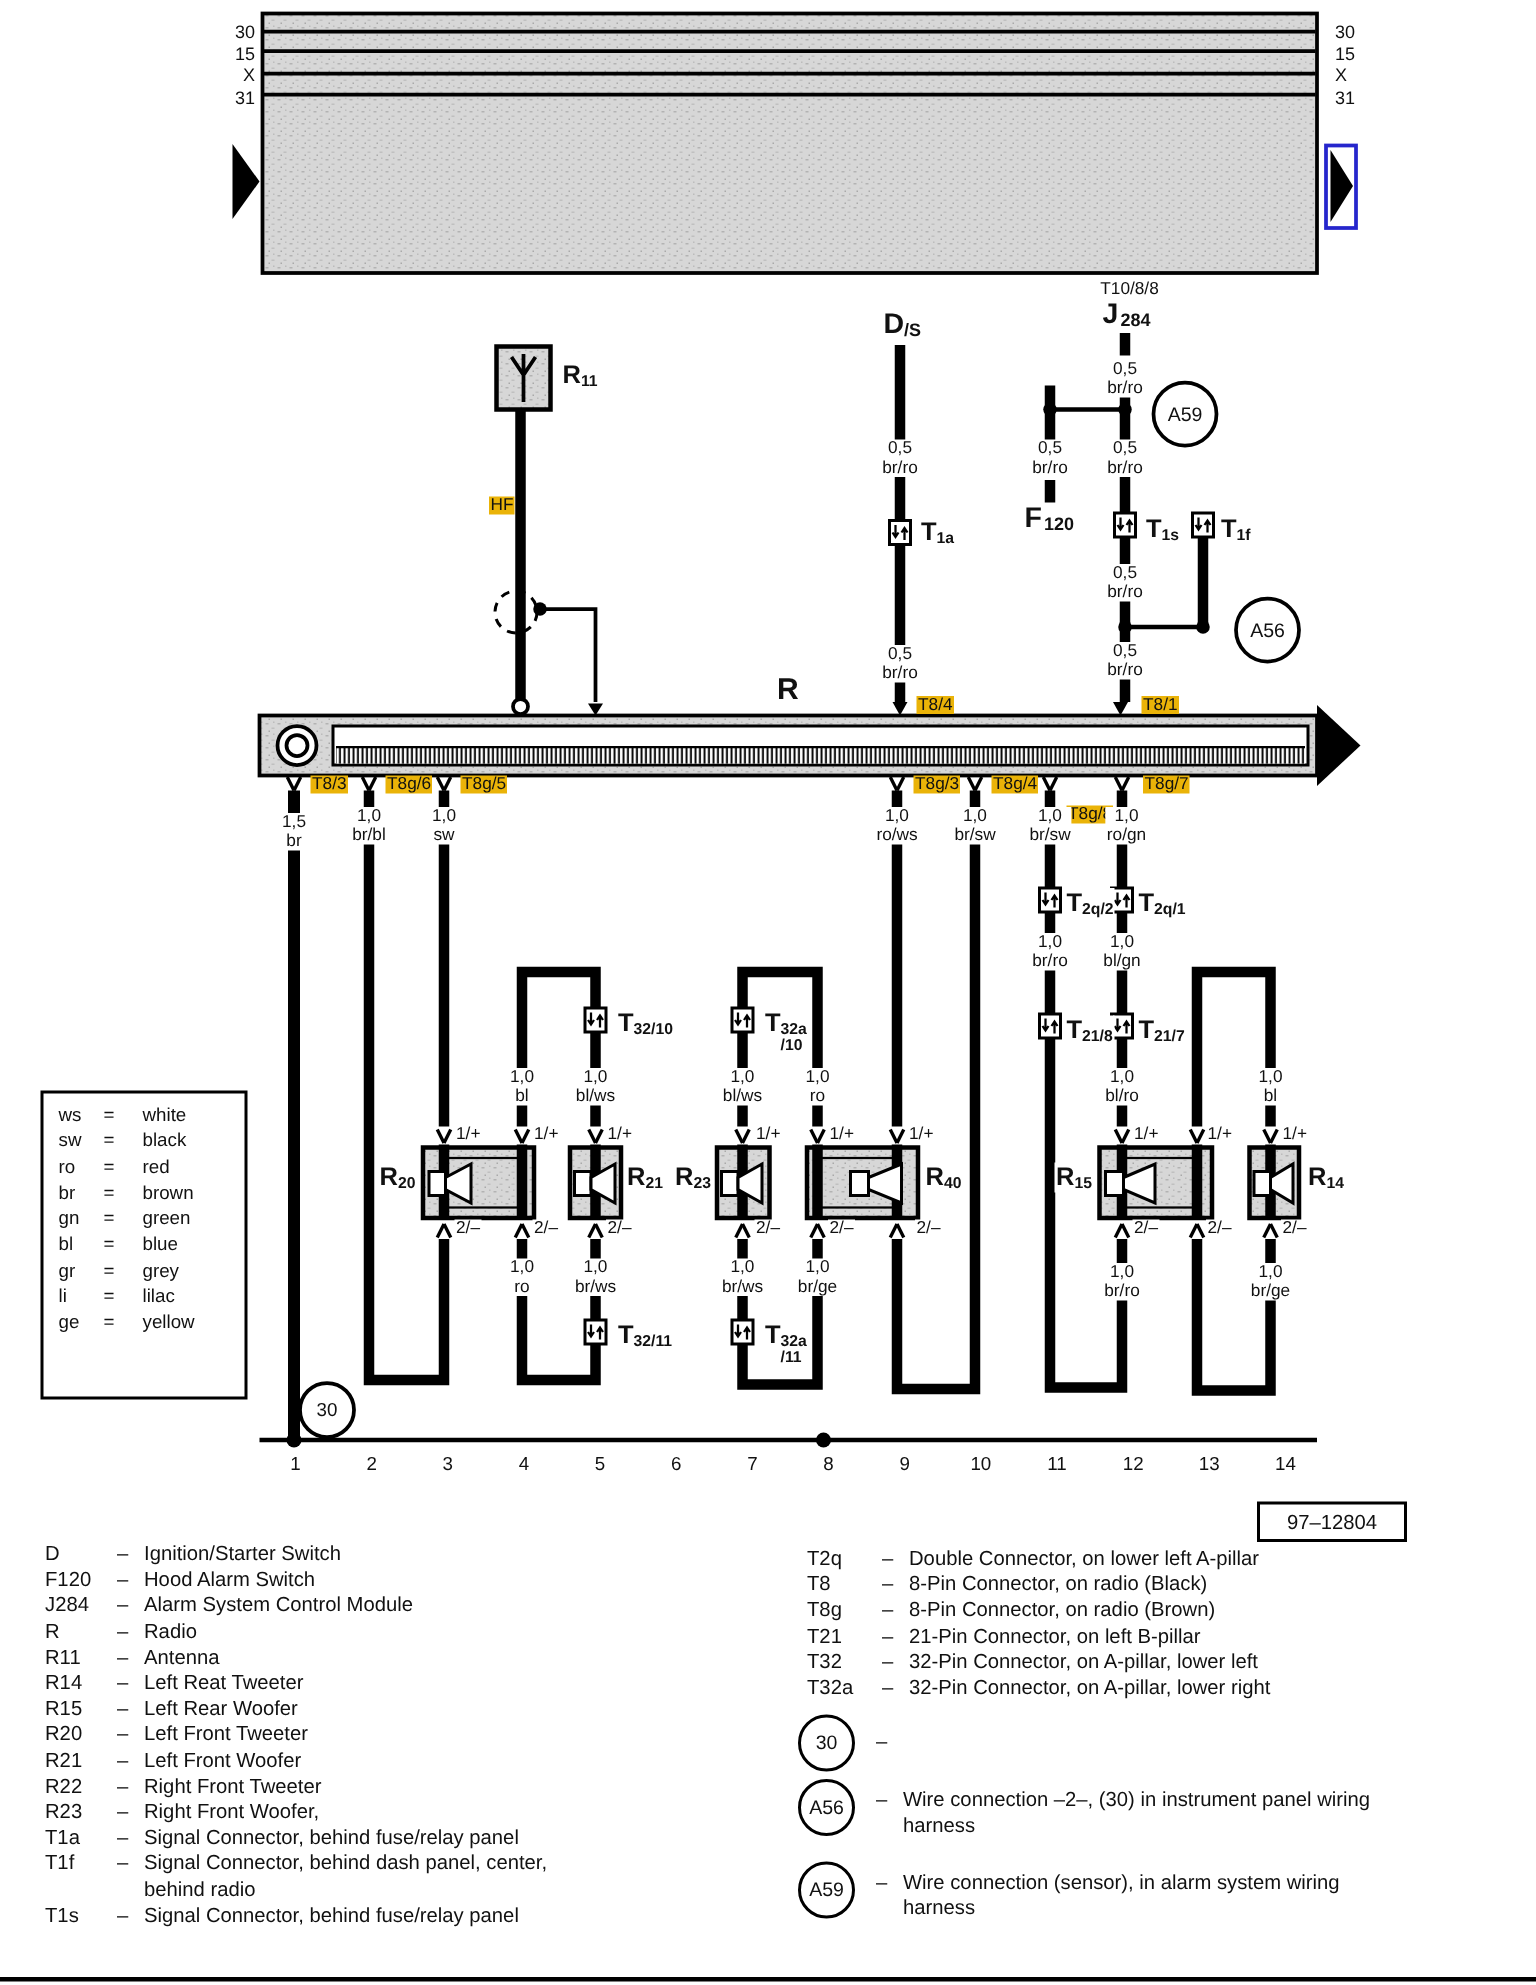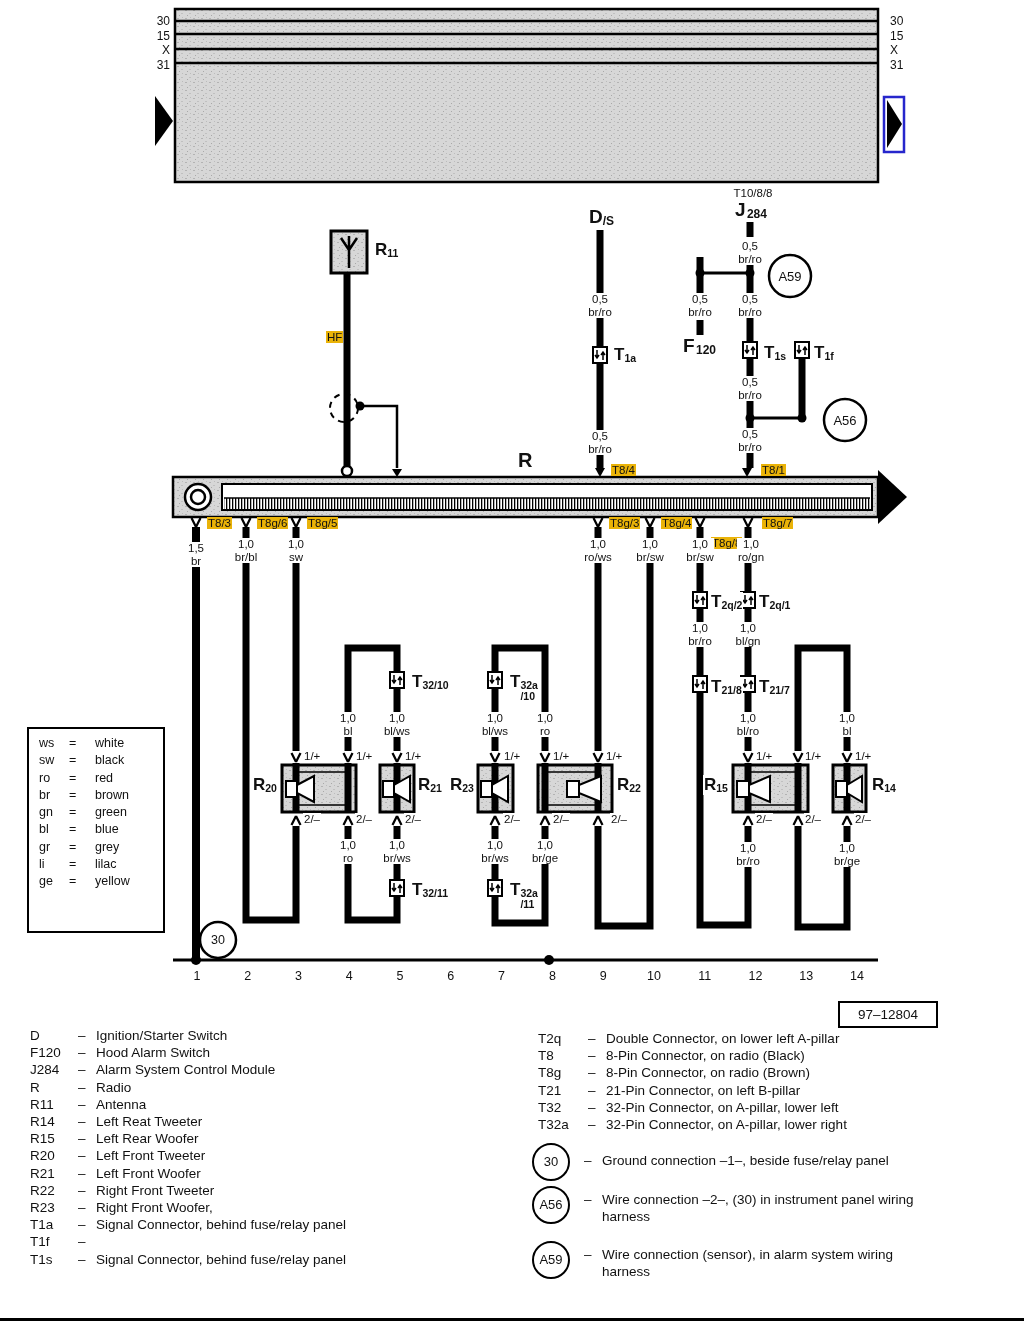--- a/index.html
+++ b/index.html
@@ -381,21 +381,21 @@
 <span class="pin" style="left:503px;top:813px;">2/–</span>
 <span class="pin" style="left:552px;top:813px;">2/–</span>
 <span class="pin" style="left:610px;top:813px;">2/–</span>
 <span class="pin" style="left:755px;top:813px;">2/–</span>
 <span class="pin" style="left:804px;top:813px;">2/–</span>
 <span class="pin" style="left:854px;top:813px;">2/–</span>
 
 <span class="comp" style="left:252px;top:775px;"><span class="cm">R</span><span class="cs">20</span></span>
 <span class="comp" style="left:417px;top:775px;"><span class="cm">R</span><span class="cs">21</span></span>
 <span class="comp" style="left:449px;top:775px;"><span class="cm">R</span><span class="cs">23</span></span>
-<span class="comp" style="left:616px;top:775px;"><span class="cm">R</span><span class="cs">22</span></span>
+<span class="comp" style="left:616px;top:775px;"><span class="cm">R</span><span class="cs">40</span></span>
 <span class="comp" style="left:703px;top:775px;"><span class="cm">R</span><span class="cs">15</span></span>
 <span class="comp" style="left:871px;top:775px;"><span class="cm">R</span><span class="cs">14</span></span>
 
 <span class="node-lbl" style="left:218px;top:940px;font-size:12.5px;">30</span>
 <div class="tracks">
       <span>1</span>
       <span>2</span>
       <span>3</span>
       <span>4</span>
       <span>5</span>
@@ -540,20 +540,22 @@
 
     <div class="leg-row">
       <span class="leg-term">T1a</span>
       <span class="leg-sep">–</span>
       <span class="leg-desc">Signal Connector, behind fuse/relay panel</span>
     </div>
 
     <div class="leg-row">
       <span class="leg-term">T1f</span>
       <span class="leg-sep">–</span>
+      <span class="leg-desc">Signal Connector, behind dash panel, center,
+behind radio</span>
     </div>
 
     <div class="leg-row">
       <span class="leg-term">T1s</span>
       <span class="leg-sep">–</span>
       <span class="leg-desc">Signal Connector, behind fuse/relay panel</span>
     </div>
   </div>
 
 <div class="leg" style="left:538px;top:1030px;width:470px;">
@@ -591,21 +593,20 @@
     <div class="leg-row">
       <span class="leg-term" style="width:50px;">T32a</span>
       <span class="leg-sep">–</span>
       <span class="leg-desc">32-Pin Connector, on A-pillar, lower right</span>
     </div>
   </div>
 
 <div class="sym-row" style="left:532px;top:1143px;">
   <div class="sym-circle">30</div>
   <span class="leg-sep" style="margin-left:14px;padding-top:9px;">–</span>
-  <span class="leg-desc" style="padding-top:9px;width:400px;">Ground connection –1–, beside fuse/relay panel</span>
 </div>
 <div class="sym-row" style="left:532px;top:1186px;">
   <div class="sym-circle">A56</div>
   <span class="leg-sep" style="margin-left:14px;padding-top:5px;">–</span>
   <span class="leg-desc" style="padding-top:5px;width:400px;">Wire connection –2–, (30) in instrument panel wiring
 harness</span>
 </div>
 <div class="sym-row" style="left:532px;top:1241px;">
   <div class="sym-circle">A59</div>
   <span class="leg-sep" style="margin-left:14px;padding-top:5px;">–</span>

